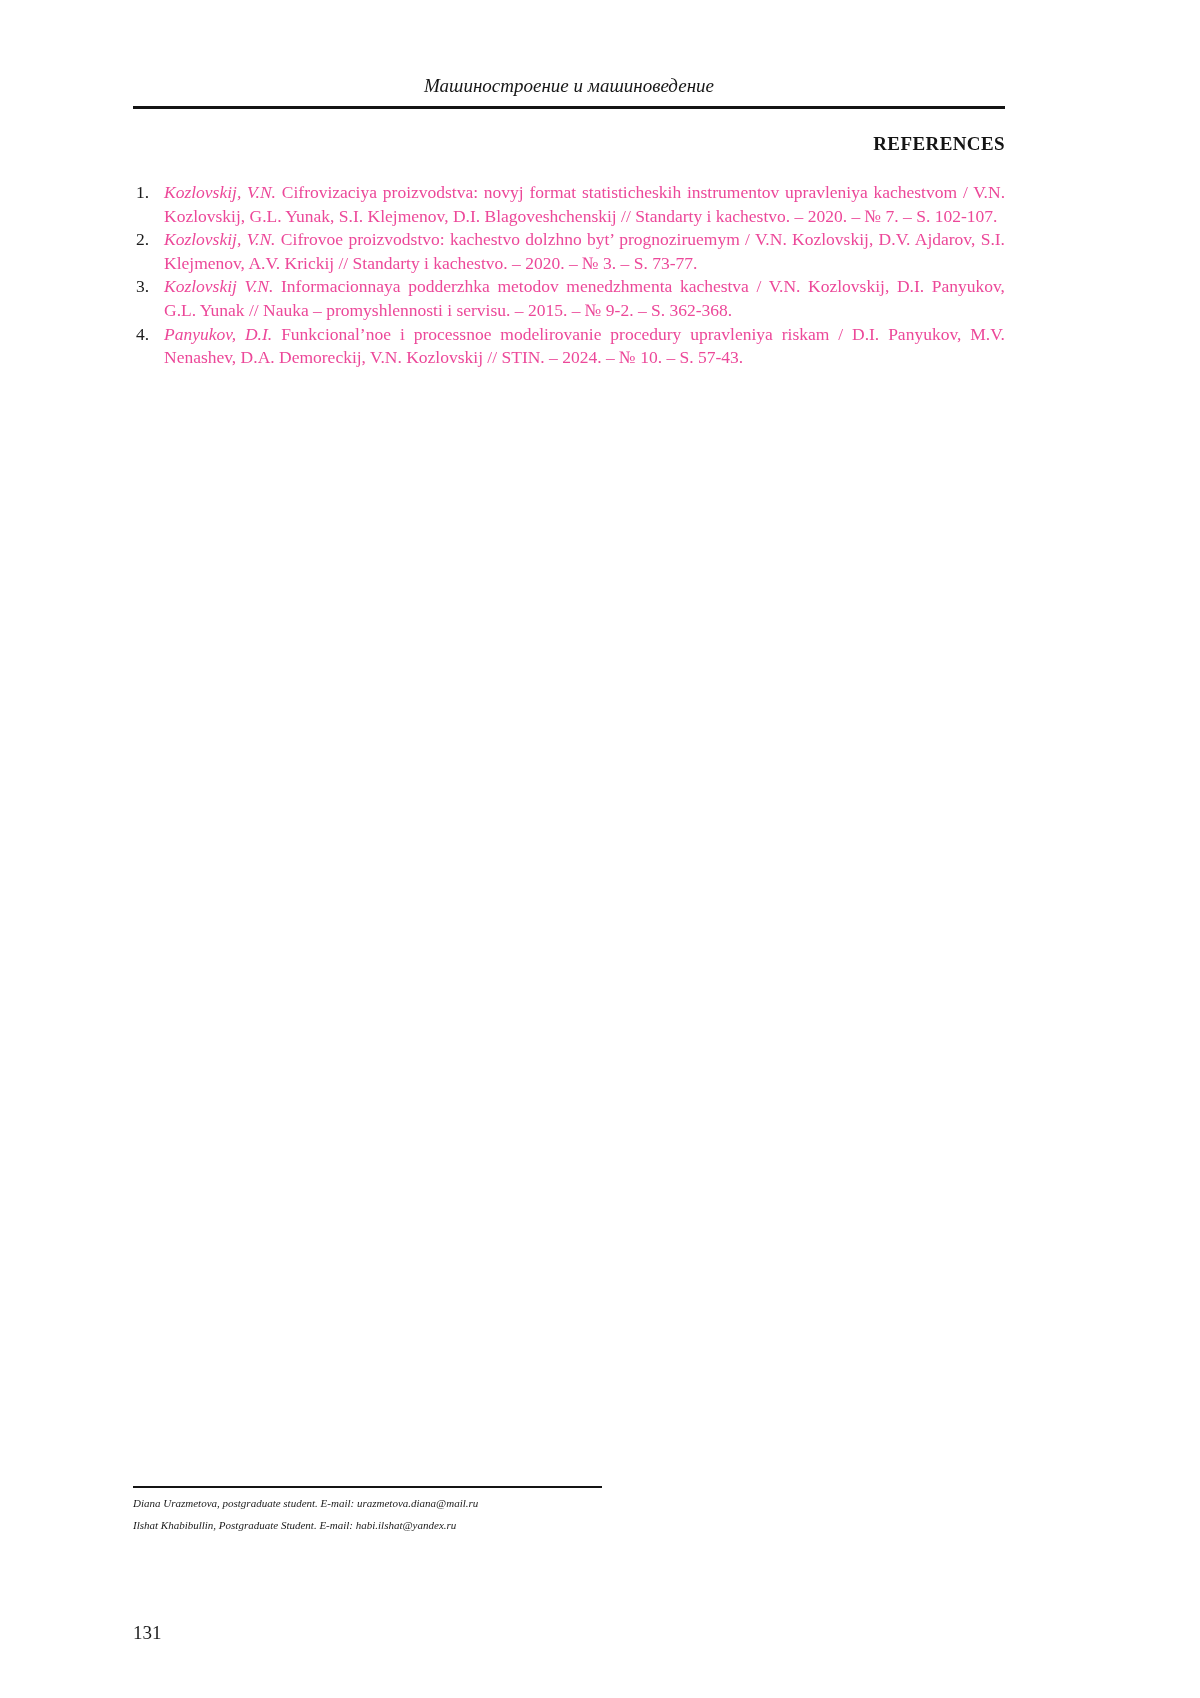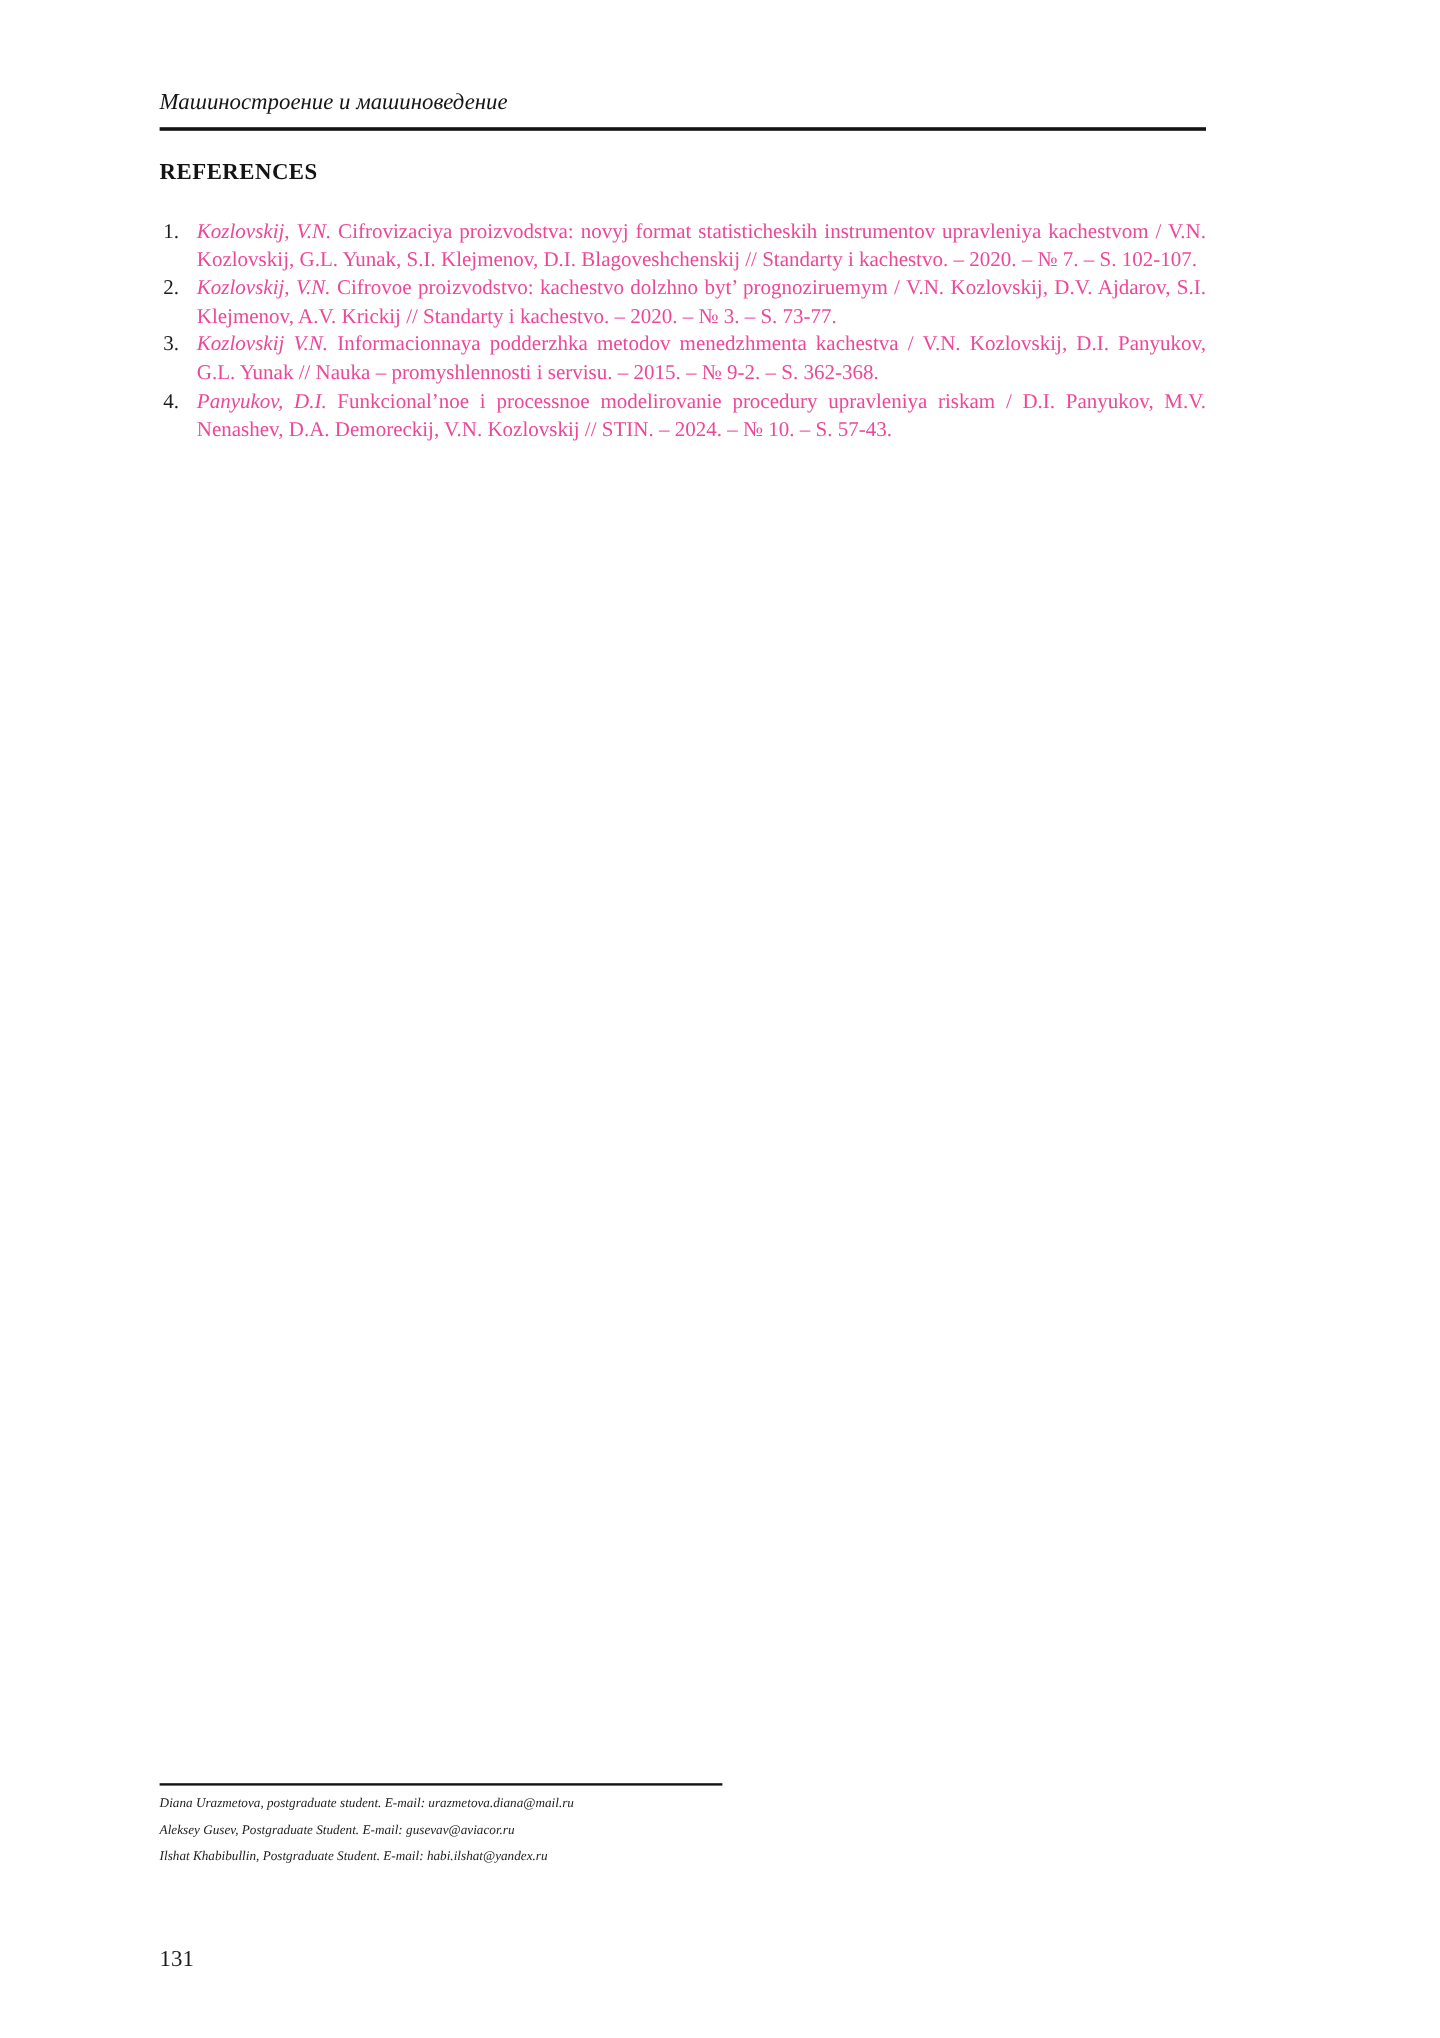--- a/index.html
+++ b/index.html
@@ -15,34 +15,34 @@
     background: #ffffff;
     overflow: hidden;
   }
   .content {
     position: absolute;
     left: 133px; top: 0;
     width: 872px;
   }
   .running-head {
     padding-top: 74px;
-    text-align: left;
+    text-align: center;
     font-style: italic;
     font-size: 19px;
     line-height: 23px;
     color: #161616;
   }
   .head-rule {
     margin-top: 9px;
     border: none;
     border-top: 3px solid #141414;
   }
   .refs-title {
     margin-top: 24px;
-    text-align: left;
+    text-align: right;
     font-weight: bold;
     font-size: 19px;
     letter-spacing: 0.4px;
     color: #141414;
   }
   .refs-list {
     margin-top: 26px;
     list-style: none;
   }
   .ref-item {
@@ -121,21 +121,20 @@
     <span class="ref-text"><span class="ref-author">Panyukov, D.I.</span> <span class="ref-body">Funkcional’noe i processnoe modelirovanie procedury upravleniya riskam / D.I. Panyukov, M.V. Nenashev, D.A. Demoreckij, V.N. Kozlovskij // STIN. – 2024. – № 10. – S. 57-43.</span></span>
   </li>
 </ol>
   </div>
 
   <div class="footnote">
     <hr class="footnote-rule">
     <div>
   <div class="footnote-line">Diana Urazmetova, postgraduate student. E-mail: urazmetova.diana@mail.ru</div>
 
-  <div class="footnote-line">Aleksey Gusev, Postgraduate Student. E-mail: gusevav@aviacor.ru</div>
 
 
   <div class="footnote-line">Ilshat Khabibullin, Postgraduate Student. E-mail: habi.ilshat@yandex.ru</div>
 </div>
   </div>
 
   <div class="page-number">131</div>
 </div>
 
 </body></html>

